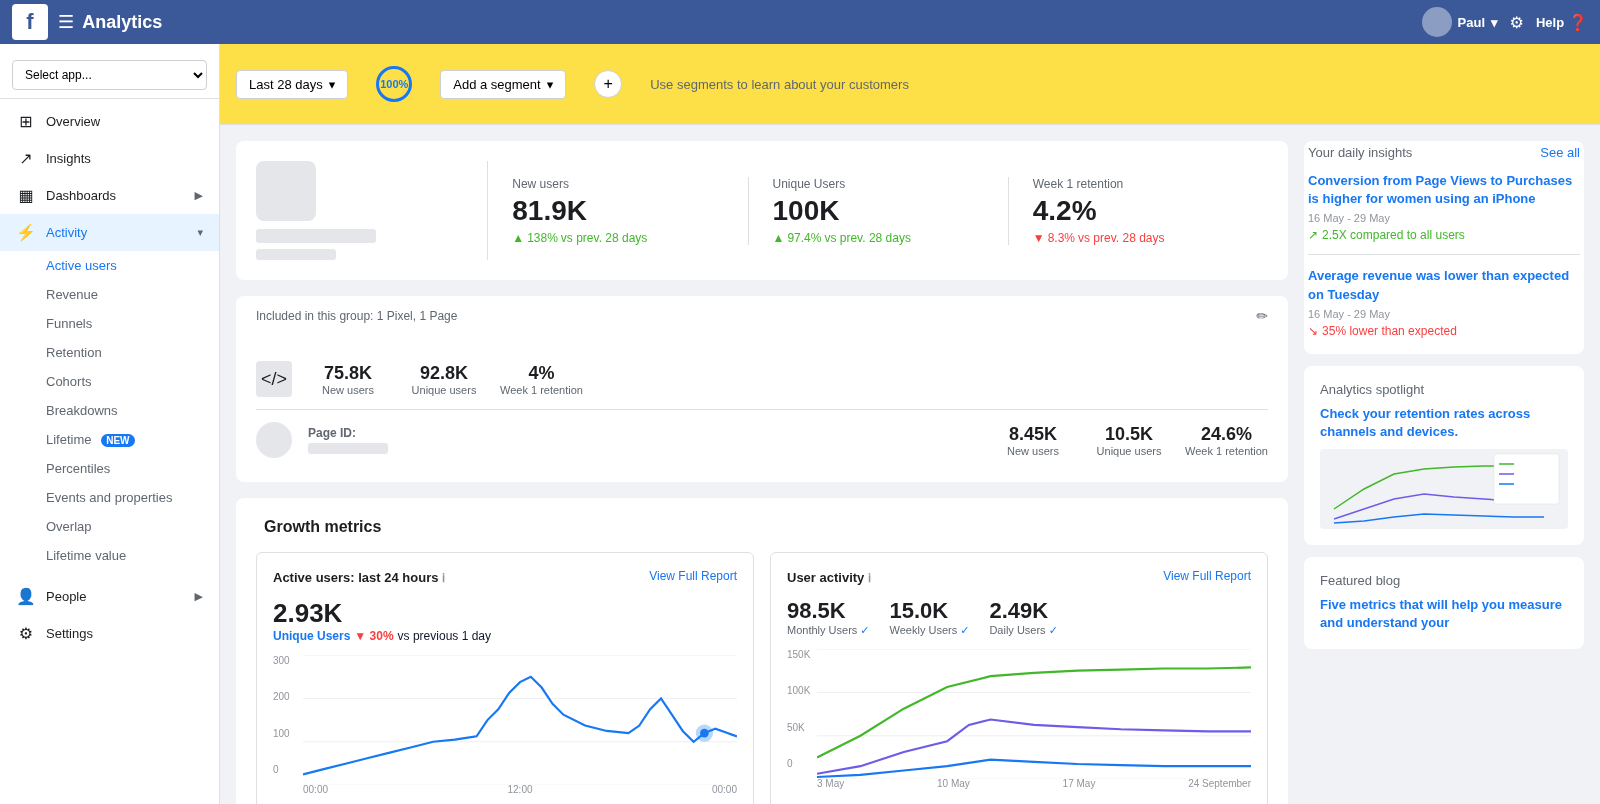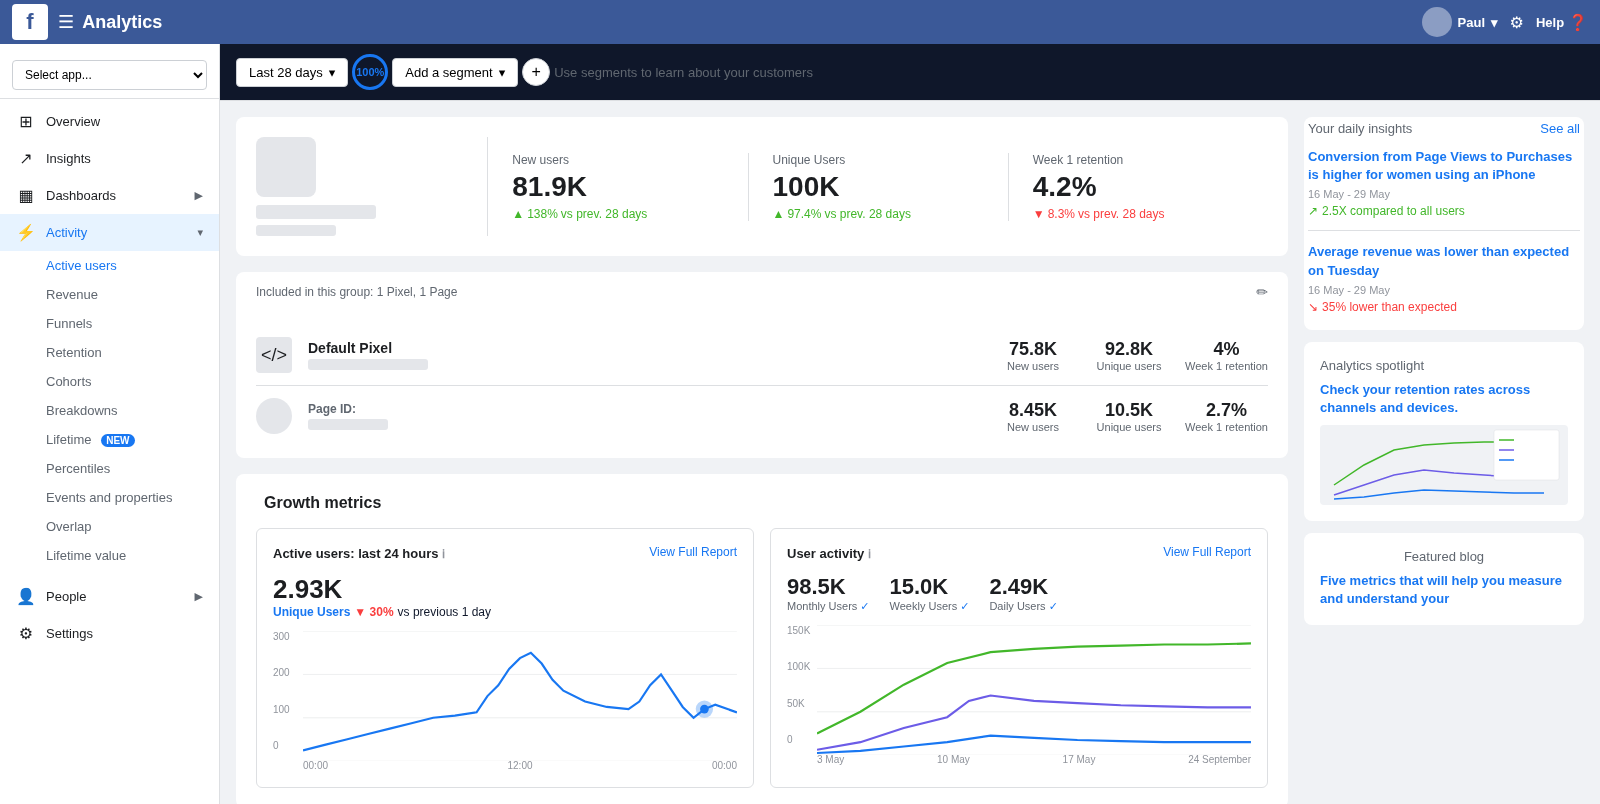--- a/index.html
+++ b/index.html
@@ -94,26 +94,26 @@
 
     
     .main-content {
       flex: 1;
       overflow-y: auto;
       background: #f0f2f5;
     }
 
     
     .toolbar {
-      background: #0f172a;
+      background: #fde047;
       border-bottom: 1px solid #dddfe2;
-      padding: 10px 16px;
+      padding: 22px 16px;
       display: flex;
       align-items: center;
-      gap: 4px;
+      gap: 28px;
     }
     .date-selector {
       display: flex;
       align-items: center;
       gap: 6px;
       padding: 6px 12px;
       border: 1px solid #ccd0d5;
       border-radius: 4px;
       background: white;
       cursor: pointer;
@@ -361,21 +361,21 @@
       background: #f0f2f5;
       border-radius: 4px;
       overflow: hidden;
       position: relative;
     }
     .featured-card {
       background: white;
       border-radius: 8px;
       padding: 16px;
     }
-    .featured-title { font-size: 13px; color: #606770; font-weight: 500; margin-bottom: 8px; text-align: center; }
+    .featured-title { font-size: 13px; color: #606770; font-weight: 500; margin-bottom: 8px; }
     .featured-link { color: #1877f2; font-size: 13px; font-weight: 600; cursor: pointer; line-height: 1.4; }
 
     .info-icon { color: #90949c; font-size: 12px; cursor: pointer; }
   </style>
 </head>
 <body>
 
 <nav class="top-nav">
   <div class="fb-logo">f</div>
   <span class="menu-icon">☰</span>
@@ -505,24 +505,20 @@
         </div>
 
         <div class="group-info">
           <div class="group-header">
             <span>Included in this group: 1 Pixel, 1 Page</span>
             <span class="edit-icon">✏</span>
           </div>
 
           <div class="pixel-row">
             <div class="pixel-icon">&lt;/&gt;</div>
-            <div class="pixel-info">
-              <div class="pixel-name">Default Pixel</div>
-              <div class="pixel-id-placeholder"></div>
-            </div>
             <div class="pixel-stat">
               <div class="pixel-stat-value">75.8K</div>
               <div class="pixel-stat-label">New users</div>
             </div>
             <div class="pixel-stat">
               <div class="pixel-stat-value">92.8K</div>
               <div class="pixel-stat-label">Unique users</div>
             </div>
             <div class="pixel-stat">
               <div class="pixel-stat-value">4%</div>
@@ -538,21 +534,21 @@
             </div>
             <div class="pixel-stat">
               <div class="pixel-stat-value">8.45K</div>
               <div class="pixel-stat-label">New users</div>
             </div>
             <div class="pixel-stat">
               <div class="pixel-stat-value">10.5K</div>
               <div class="pixel-stat-label">Unique users</div>
             </div>
             <div class="pixel-stat">
-              <div class="pixel-stat-value">2.7%</div>
+              <div class="pixel-stat-value">24.6%</div>
               <div class="pixel-stat-label">Week 1 retention</div>
             </div>
           </div>
         </div>
 
         <div class="growth-section">
           <div class="growth-title">Growth metrics</div>
           <div class="charts-grid">
 
             <div class="chart-card">

